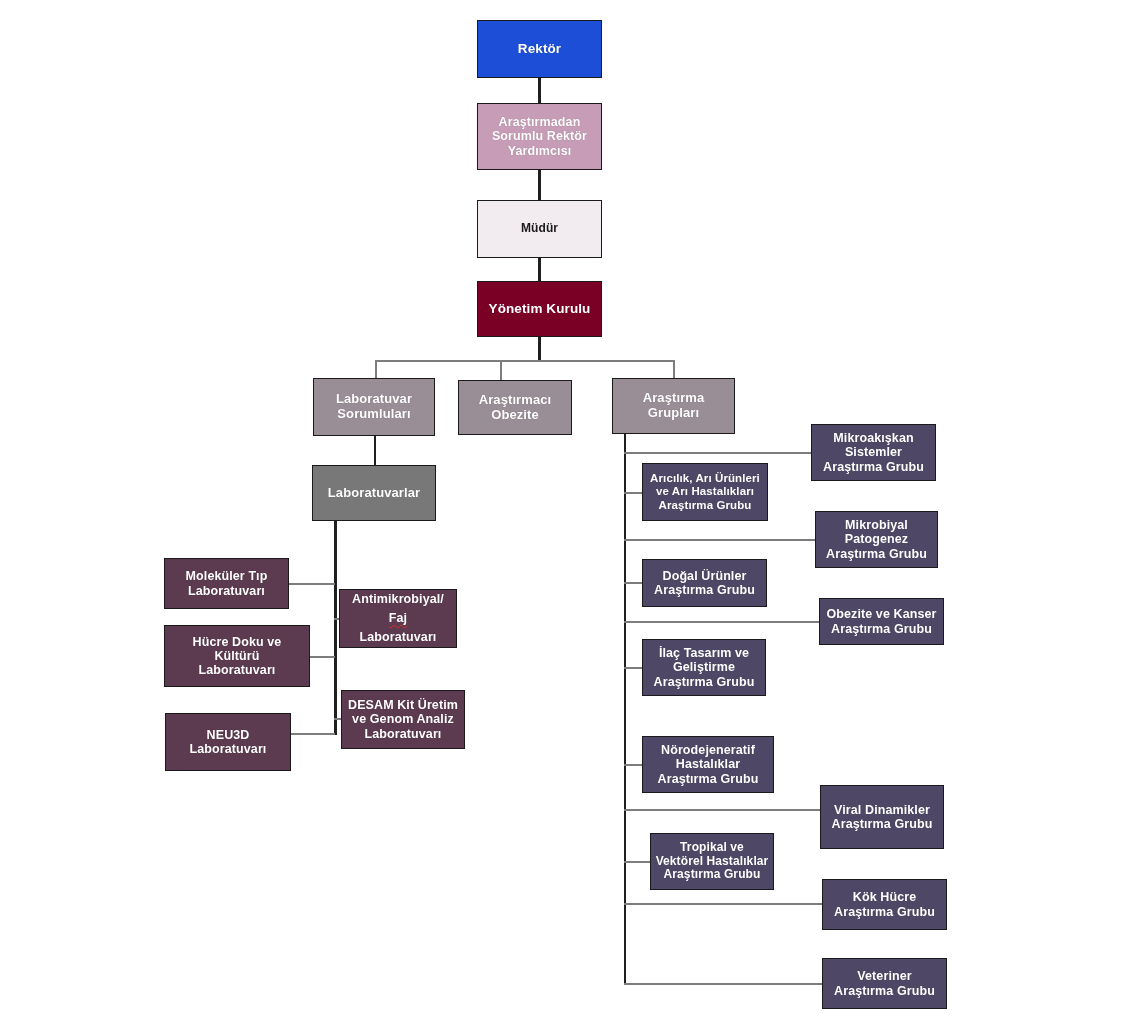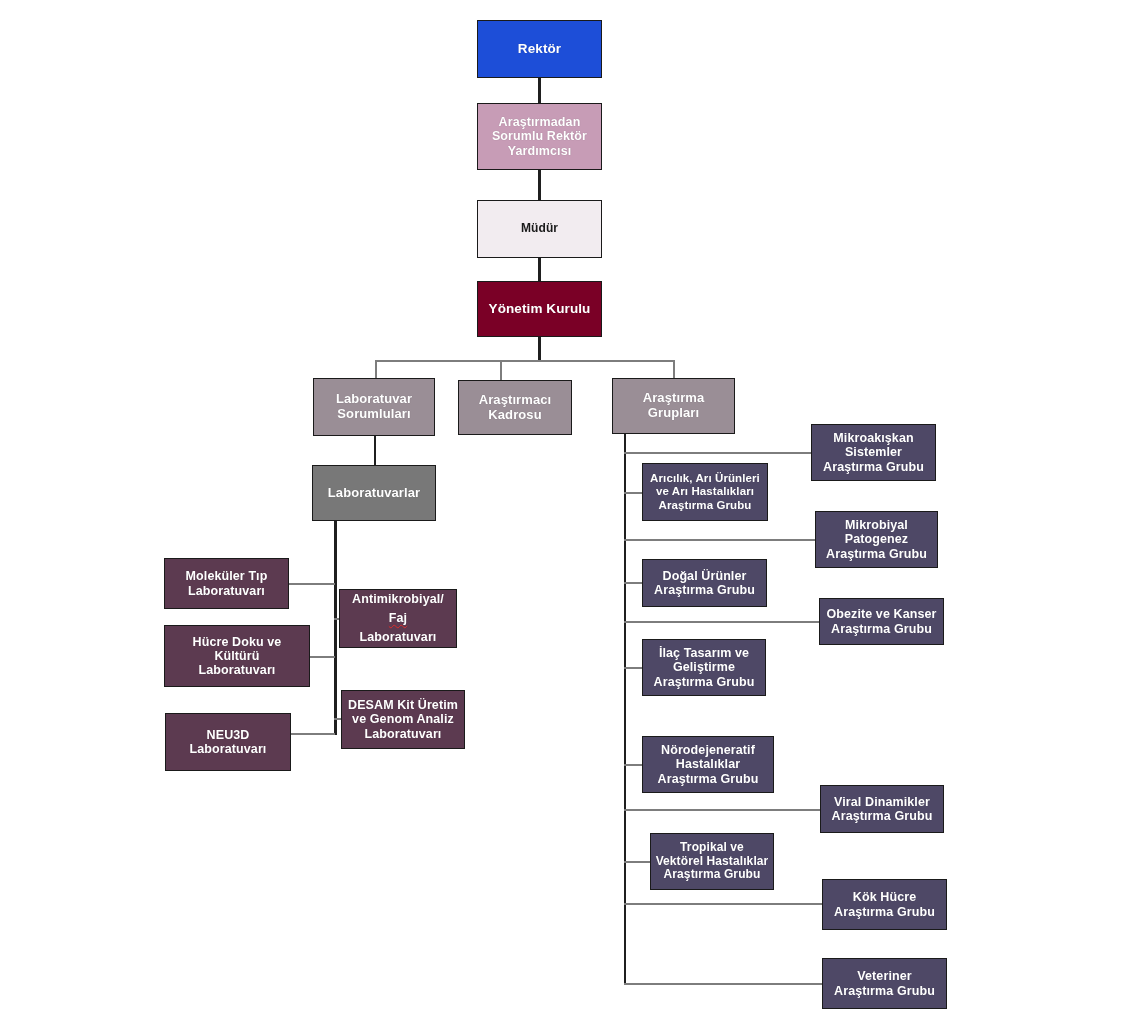--- a/index.html
+++ b/index.html
@@ -113,21 +113,21 @@
   <div class="node" style="left:313px; top:378px; width:122px; height:58px; background:#9a8e96; font-size:13px;">
     <span>
       <span>Laboratuvar</span>
       <span>Sorumluları</span>
     </span>
   </div>
 
   <div class="node" style="left:458px; top:380px; width:114px; height:55px; background:#9a8e96; font-size:13px;">
     <span>
       <span>Araştırmacı</span>
-      <span>Kadrosu</span>
+      <span>Obezite</span>
     </span>
   </div>
 
   <div class="node" style="left:612px; top:378px; width:123px; height:56px; background:#9a8e96; font-size:13px;justify-content:flex-end;">
     <span>
       <span>Araştırma</span>
       <span>Grupları</span>
     </span>
   </div>
 
@@ -222,21 +222,21 @@
   </div>
 
   <div class="node" style="left:642px; top:736px; width:132px; height:57px; background:#4e4866; font-size:12.5px;">
     <span>
       <span>Nörodejeneratif</span>
       <span>Hastalıklar</span>
       <span>Araştırma Grubu</span>
     </span>
   </div>
 
-  <div class="node" style="left:820px; top:785px; width:124px; height:48px; background:#4e4866; font-size:12.5px;">
+  <div class="node" style="left:820px; top:785px; width:124px; height:64px; background:#4e4866; font-size:12.5px;">
     <span>
       <span>Viral Dinamikler</span>
       <span>Araştırma Grubu</span>
     </span>
   </div>
 
   <div class="node" style="left:650px; top:833px; width:124px; height:57px; background:#4e4866; font-size:12px;">
     <span>
       <span>Tropikal ve</span>
       <span>Vektörel Hastalıklar</span>

